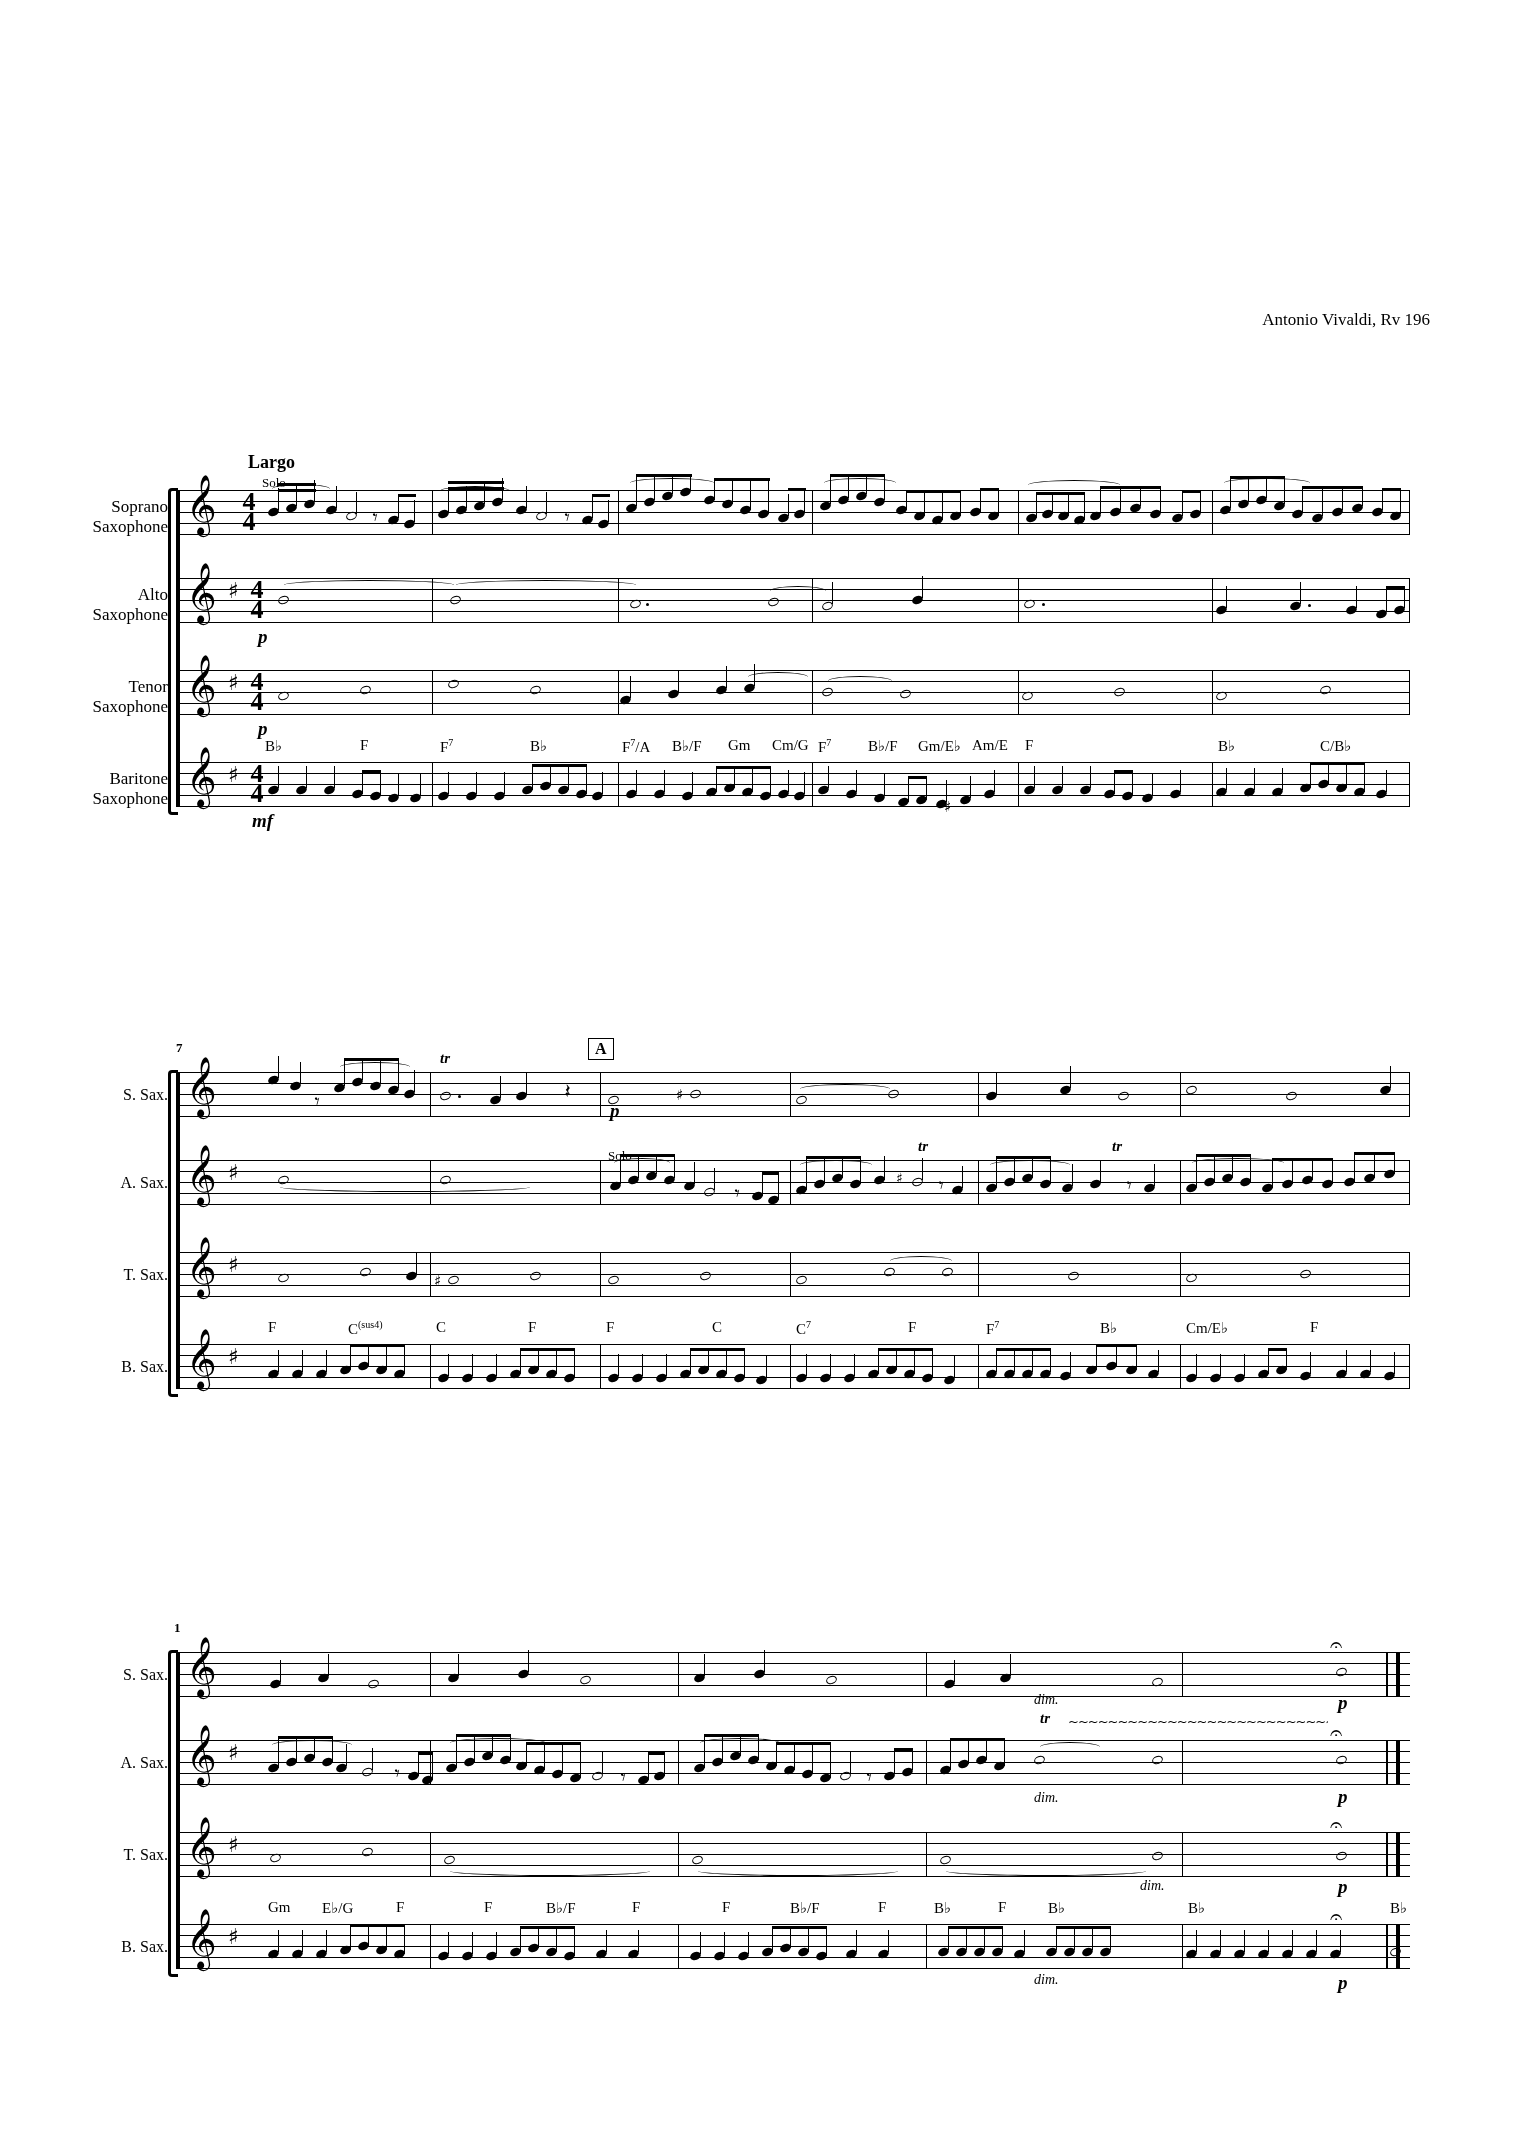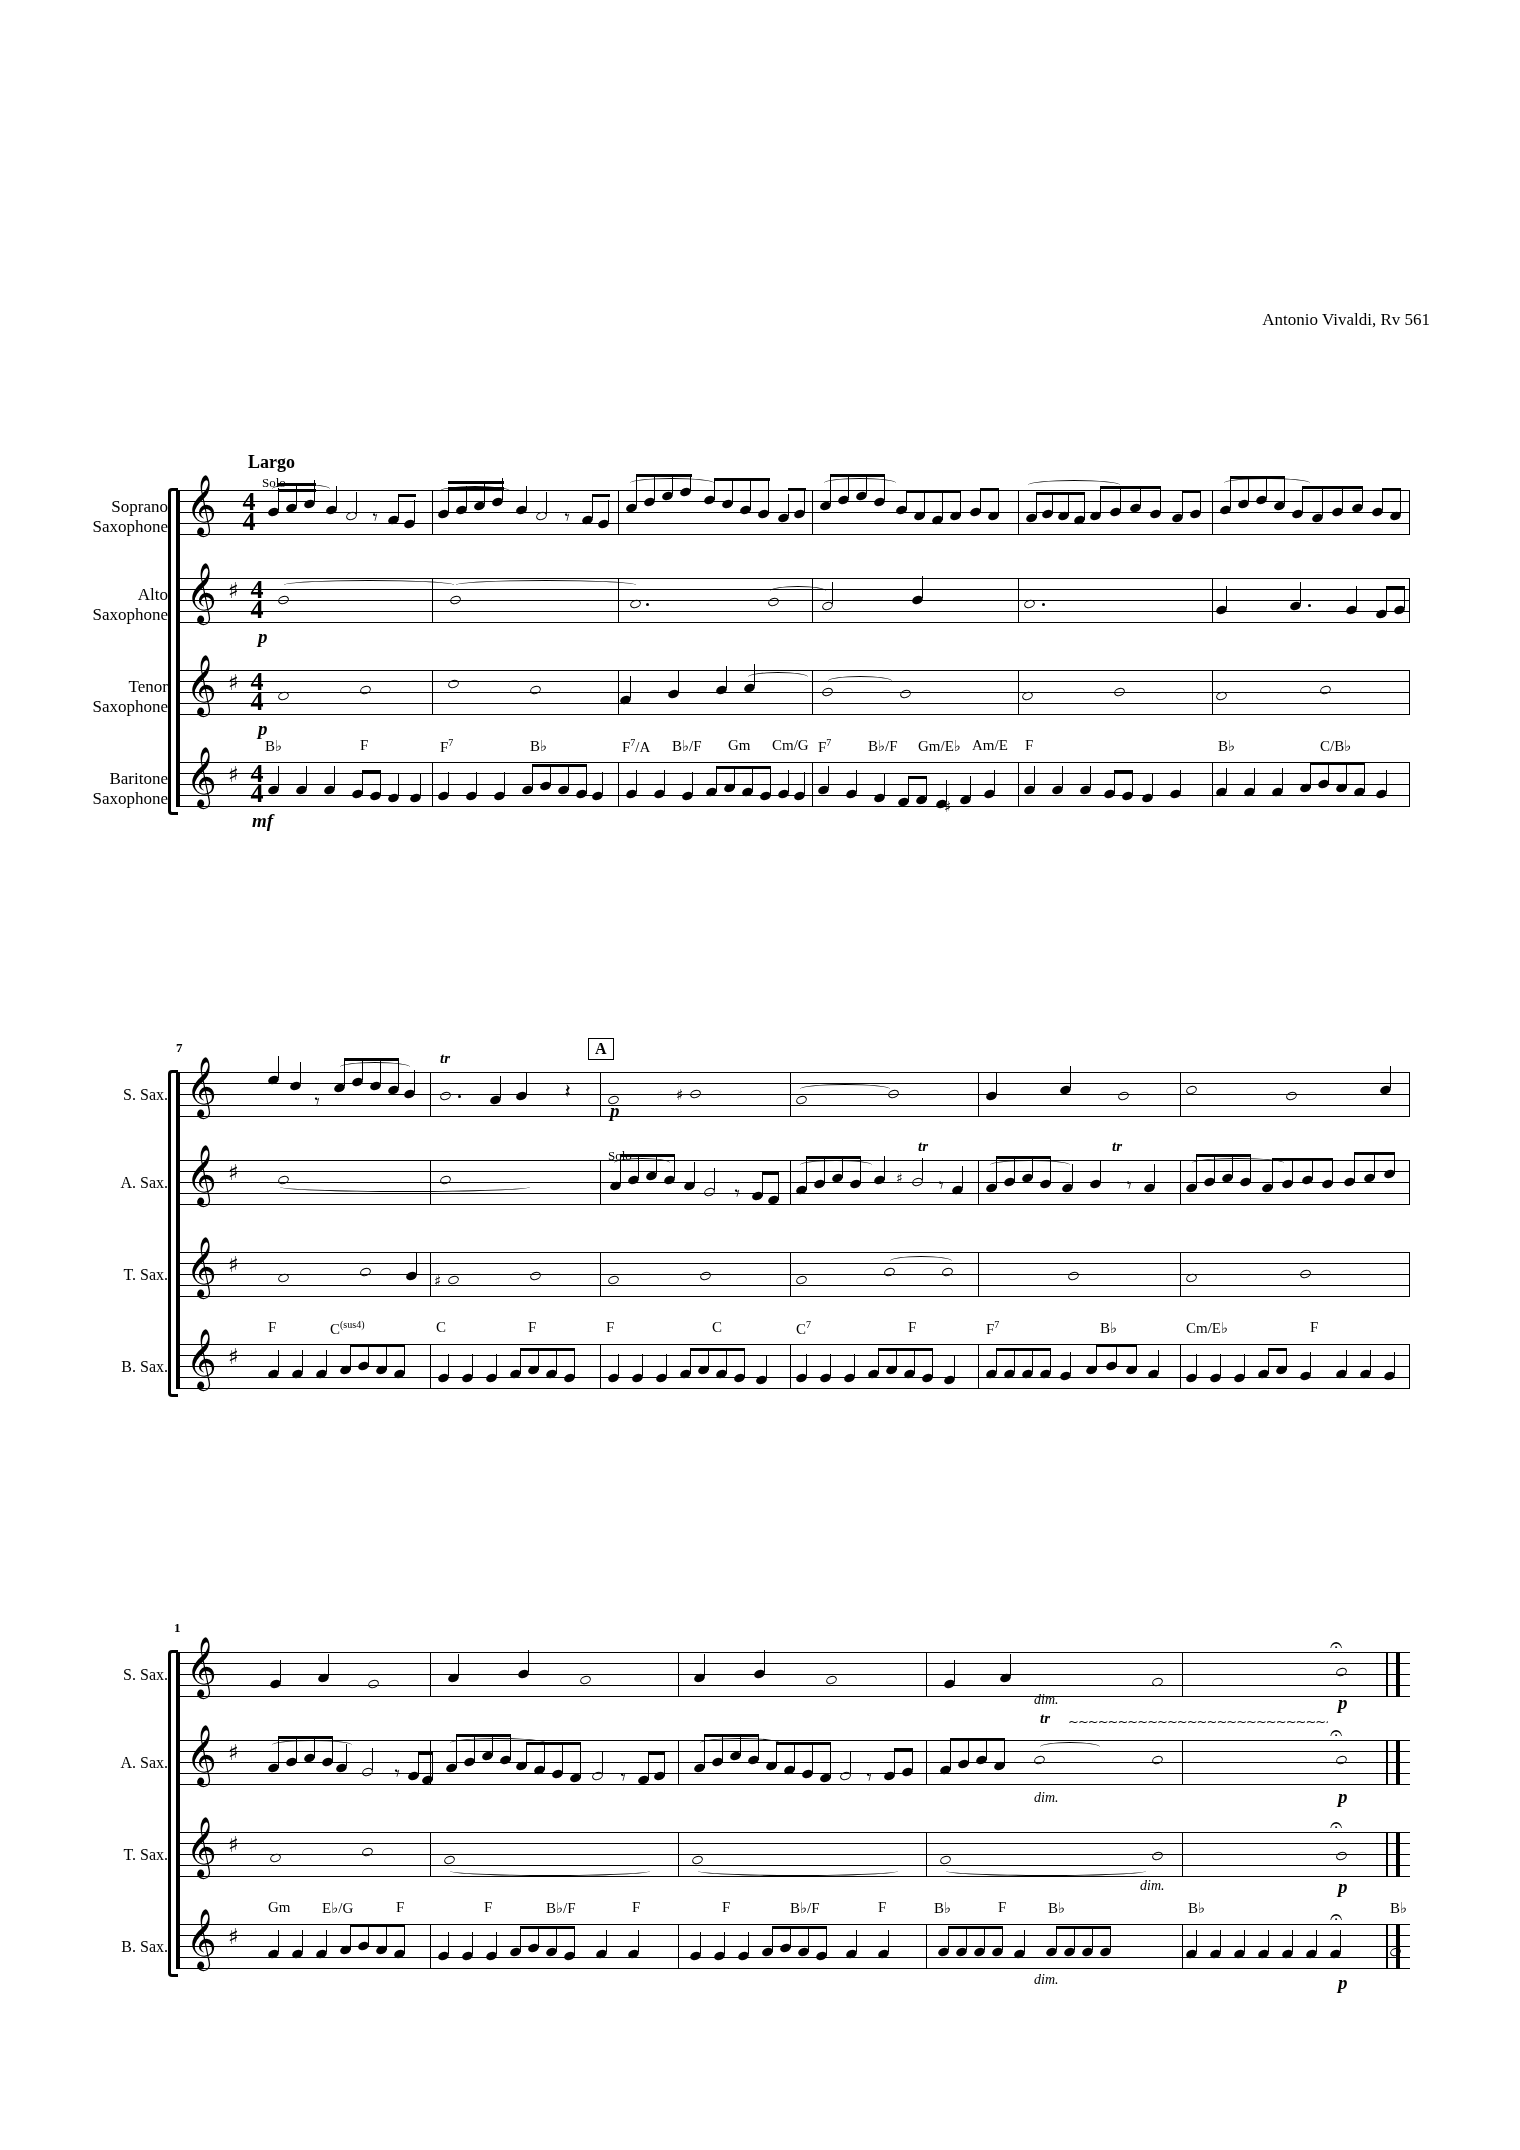--- a/index.html
+++ b/index.html
@@ -246,21 +246,21 @@
     letter-spacing: -1px;
     line-height: 8px;
     font-family: "DejaVu Sans", sans-serif;
   }
 </style>
 </head>
 <body>
 
 <div class="page">
 
-  <div class="composer">Antonio Vivaldi, Rv 561</div>
+  <div class="composer">Antonio Vivaldi, Rv 196</div>
 
   <div class="system" style="top:0;height:420px;">
 
     <div class="staff" style="top:490px;">
       <div class="line"></div>
         <div class="line"></div>
         <div class="line"></div>
         <div class="line"></div>
         <div class="line"></div>
     </div>
@@ -773,21 +773,21 @@
     <div class="bar" style="left:1180px;top:1160px;height:45px;"></div>
     <div class="bar" style="left:1180px;top:1252px;height:45px;"></div>
     <div class="bar" style="left:1180px;top:1344px;height:45px;"></div>
 
     <div class="bar" style="left:1409px;top:1072px;height:45px;"></div>
     <div class="bar" style="left:1409px;top:1160px;height:45px;"></div>
     <div class="bar" style="left:1409px;top:1252px;height:45px;"></div>
     <div class="bar" style="left:1409px;top:1344px;height:45px;"></div>
 
     <div class="chord" style="left:268px;top:1319px;">F</div>
-    <div class="chord" style="left:330px;top:1319px;">C<sup>(sus4)</sup></div>
+    <div class="chord" style="left:348px;top:1319px;">C<sup>(sus4)</sup></div>
     <div class="chord" style="left:436px;top:1319px;">C</div>
     <div class="chord" style="left:528px;top:1319px;">F</div>
     <div class="chord" style="left:606px;top:1319px;">F</div>
     <div class="chord" style="left:712px;top:1319px;">C</div>
     <div class="chord" style="left:796px;top:1319px;">C<sup>7</sup></div>
     <div class="chord" style="left:908px;top:1319px;">F</div>
     <div class="chord" style="left:986px;top:1319px;">F<sup>7</sup></div>
     <div class="chord" style="left:1100px;top:1319px;">B♭</div>
     <div class="chord" style="left:1186px;top:1319px;">Cm/E♭</div>
     <div class="chord" style="left:1310px;top:1319px;">F</div>

